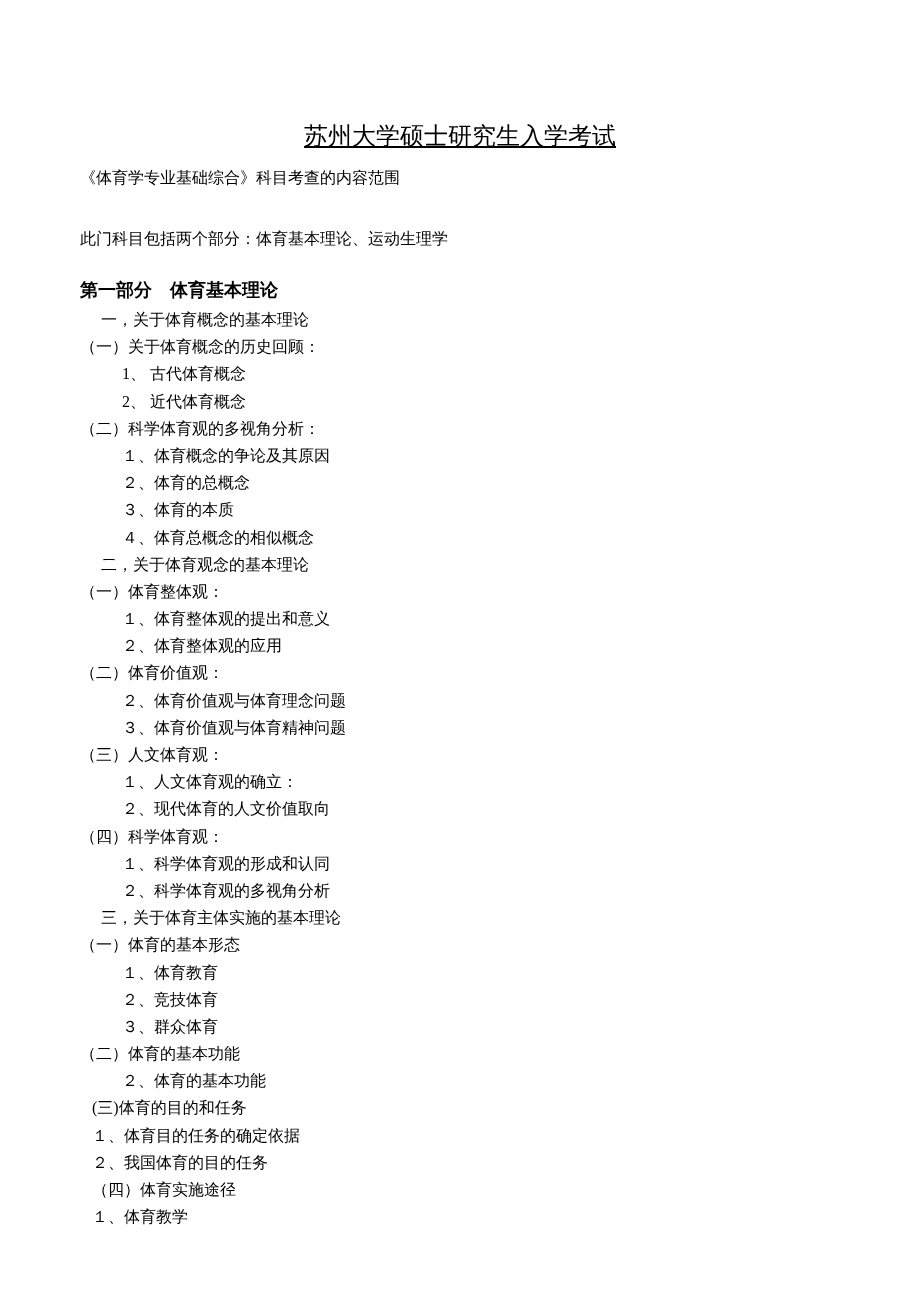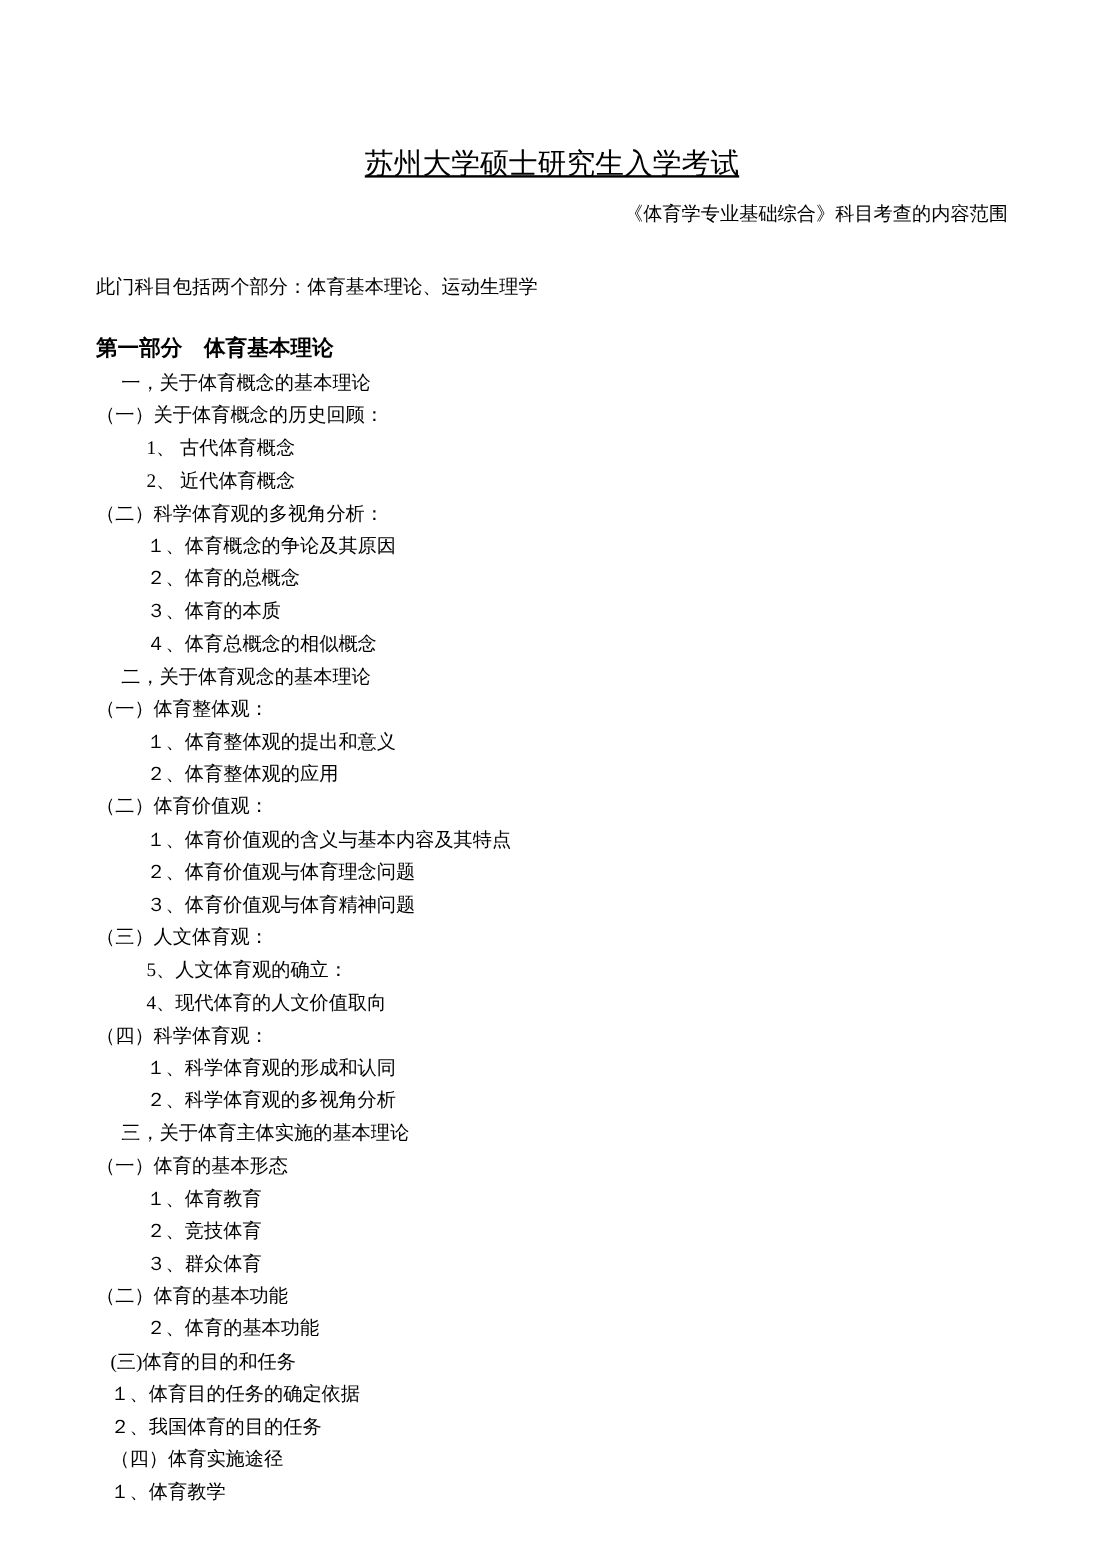--- a/index.html
+++ b/index.html
@@ -14,21 +14,21 @@
       padding: 120px 80px 60px 80px;
     }
     .title {
       text-align: center;
       font-size: 24px;
       font-family: "SimSun", "宋体", serif;
       margin-bottom: 16px;
       text-decoration: underline;
     }
     .subtitle {
-      text-align: right;
+      text-align: left;
       font-size: 16px;
       margin-bottom: 40px;
     }
     .intro {
       font-size: 16px;
       margin-bottom: 28px;
     }
     .part-heading {
       font-size: 18px;
       font-weight: bold;
@@ -77,27 +77,26 @@
   <div class="item indent-1">３、体育的本质</div>
   <div class="item indent-1">４、体育总概念的相似概念</div>
 
   <div class="section-heading">二，关于体育观念的基本理论</div>
 
   <div class="subsection-heading">（一）体育整体观：</div>
   <div class="item indent-1">１、体育整体观的提出和意义</div>
   <div class="item indent-1">２、体育整体观的应用</div>
 
   <div class="subsection-heading">（二）体育价值观：</div>
-  <div class="item indent-1">１、体育价值观的含义与基本内容及其特点</div>
   <div class="item indent-1">２、体育价值观与体育理念问题</div>
   <div class="item indent-1">３、体育价值观与体育精神问题</div>
 
   <div class="subsection-heading">（三）人文体育观：</div>
-  <div class="item indent-1">5、人文体育观的确立：</div>
-  <div class="item indent-1">4、现代体育的人文价值取向</div>
+  <div class="item indent-1">１、人文体育观的确立：</div>
+  <div class="item indent-1">２、现代体育的人文价值取向</div>
 
   <div class="subsection-heading">（四）科学体育观：</div>
   <div class="item indent-1">１、科学体育观的形成和认同</div>
   <div class="item indent-1">２、科学体育观的多视角分析</div>
 
   <div class="section-heading">三，关于体育主体实施的基本理论</div>
 
   <div class="subsection-heading">（一）体育的基本形态</div>
   <div class="item indent-1">１、体育教育</div>
   <div class="item indent-1">２、竞技体育</div>

